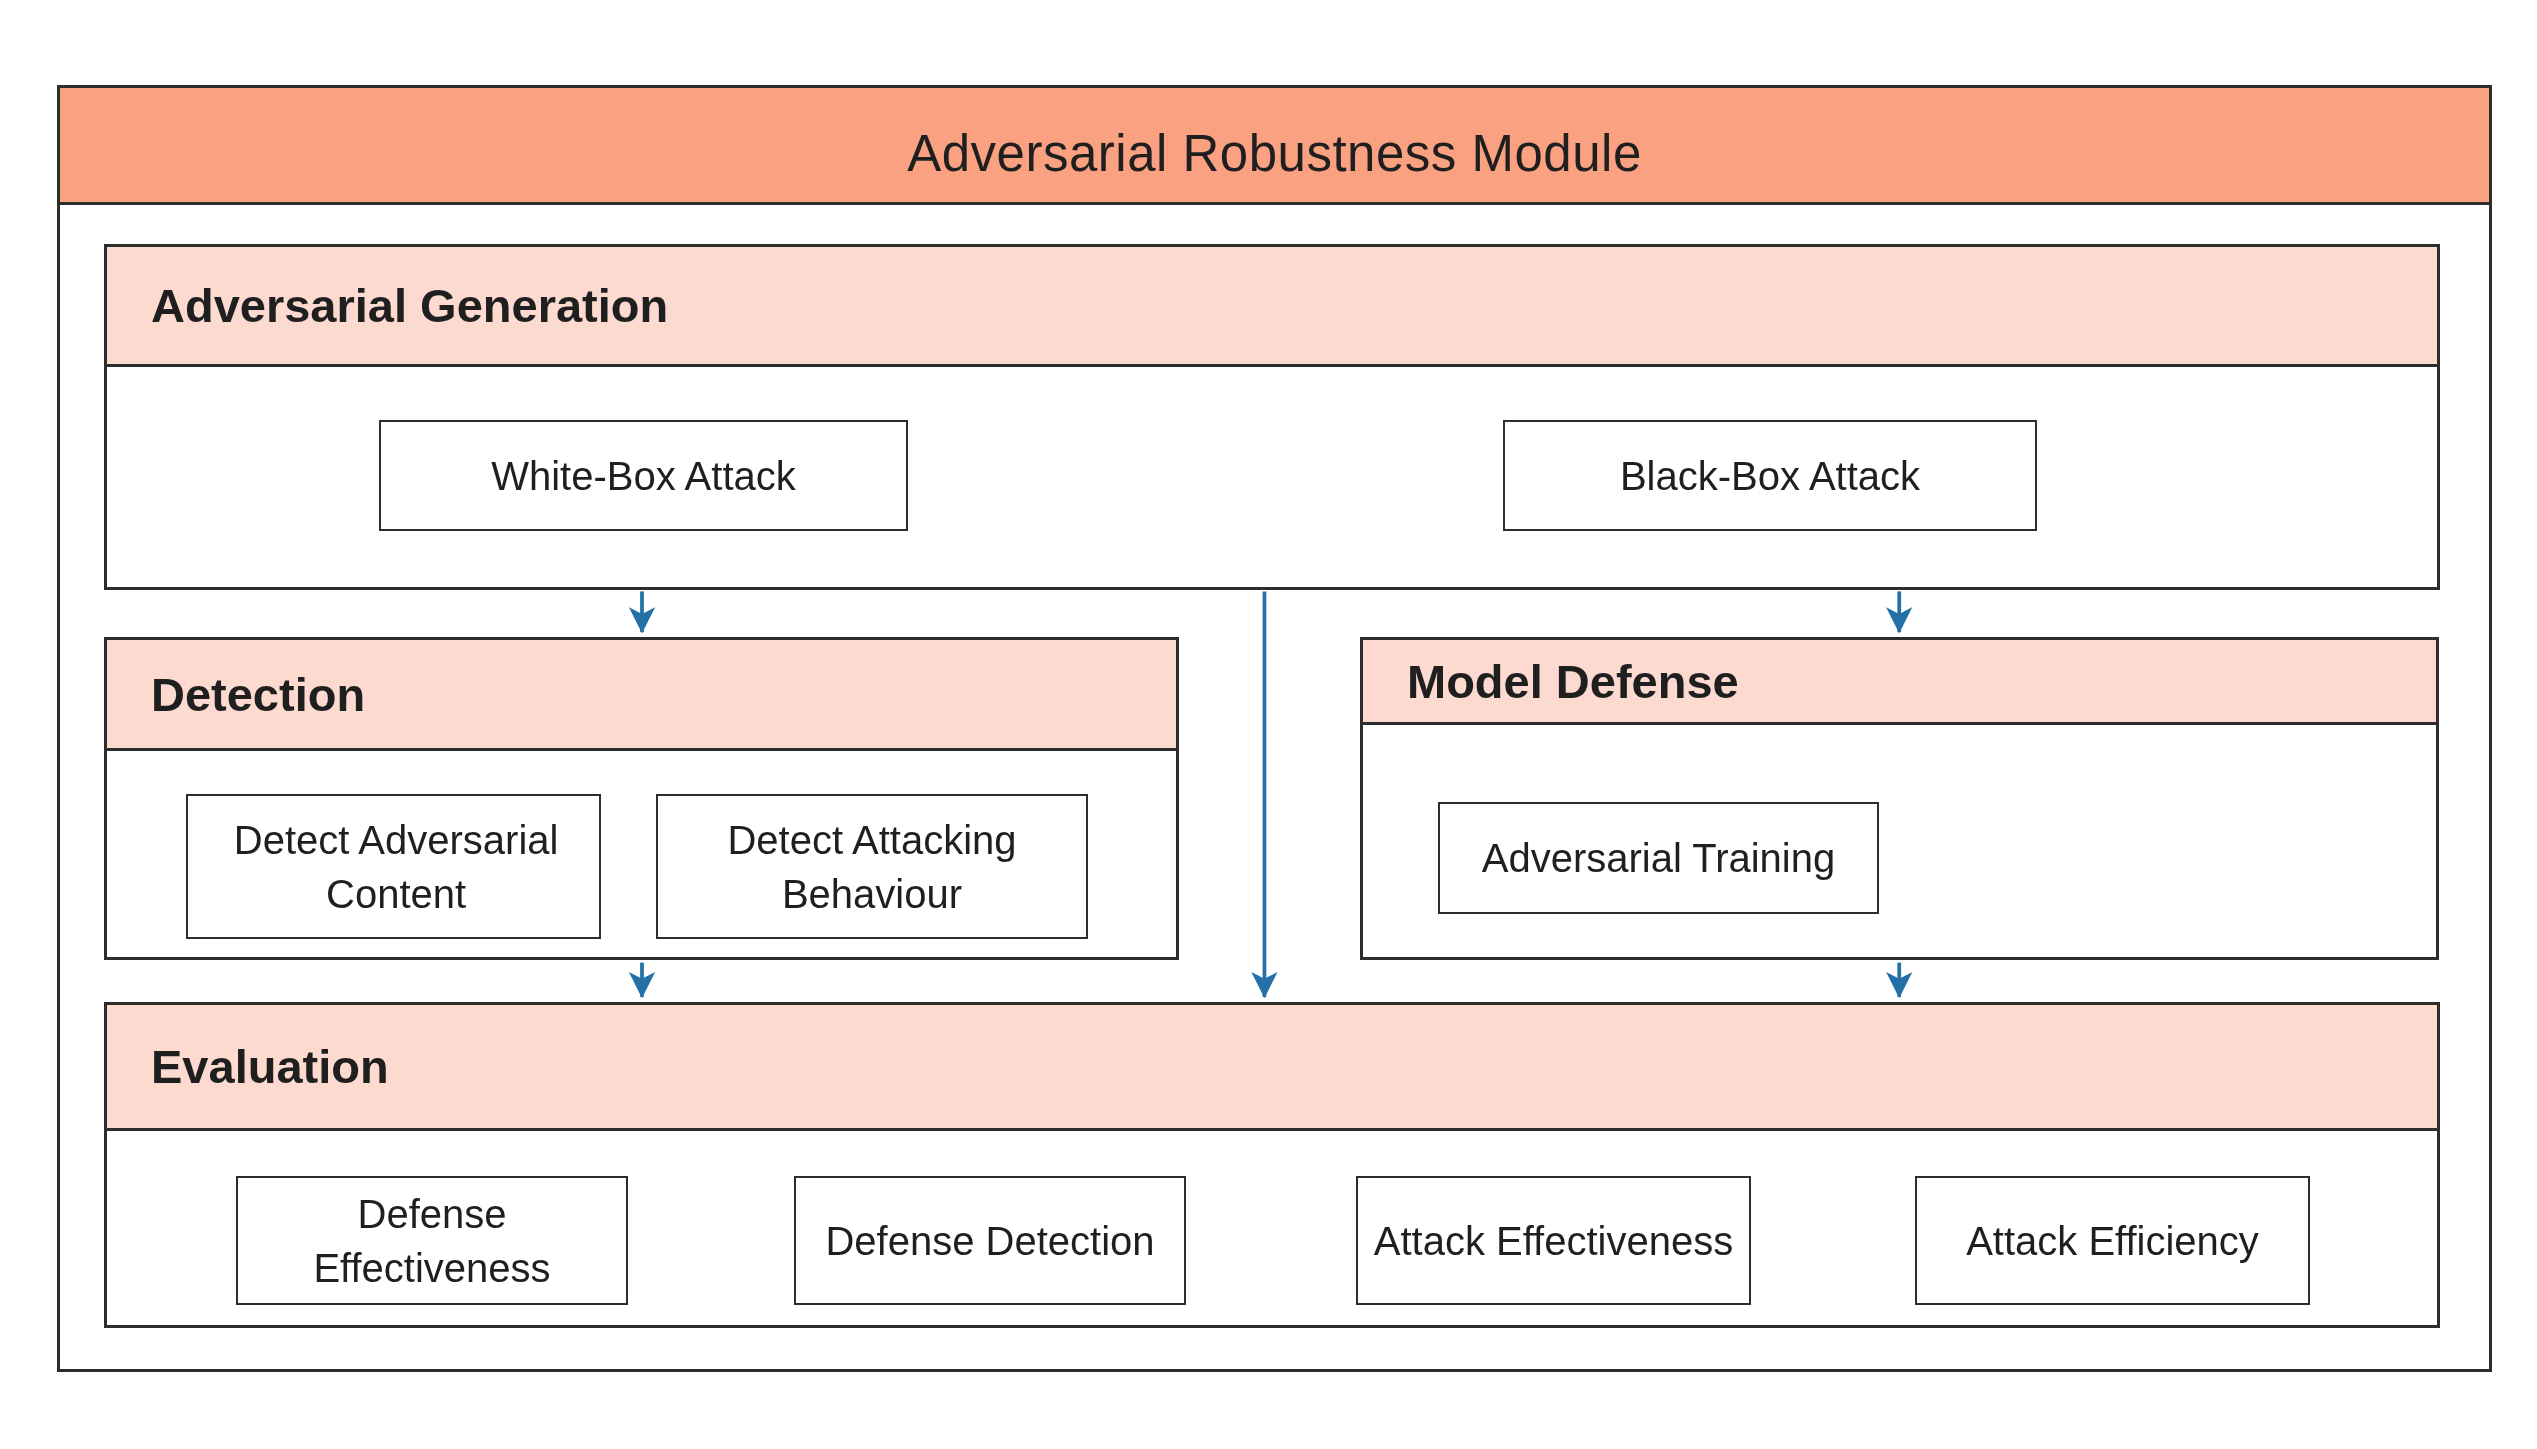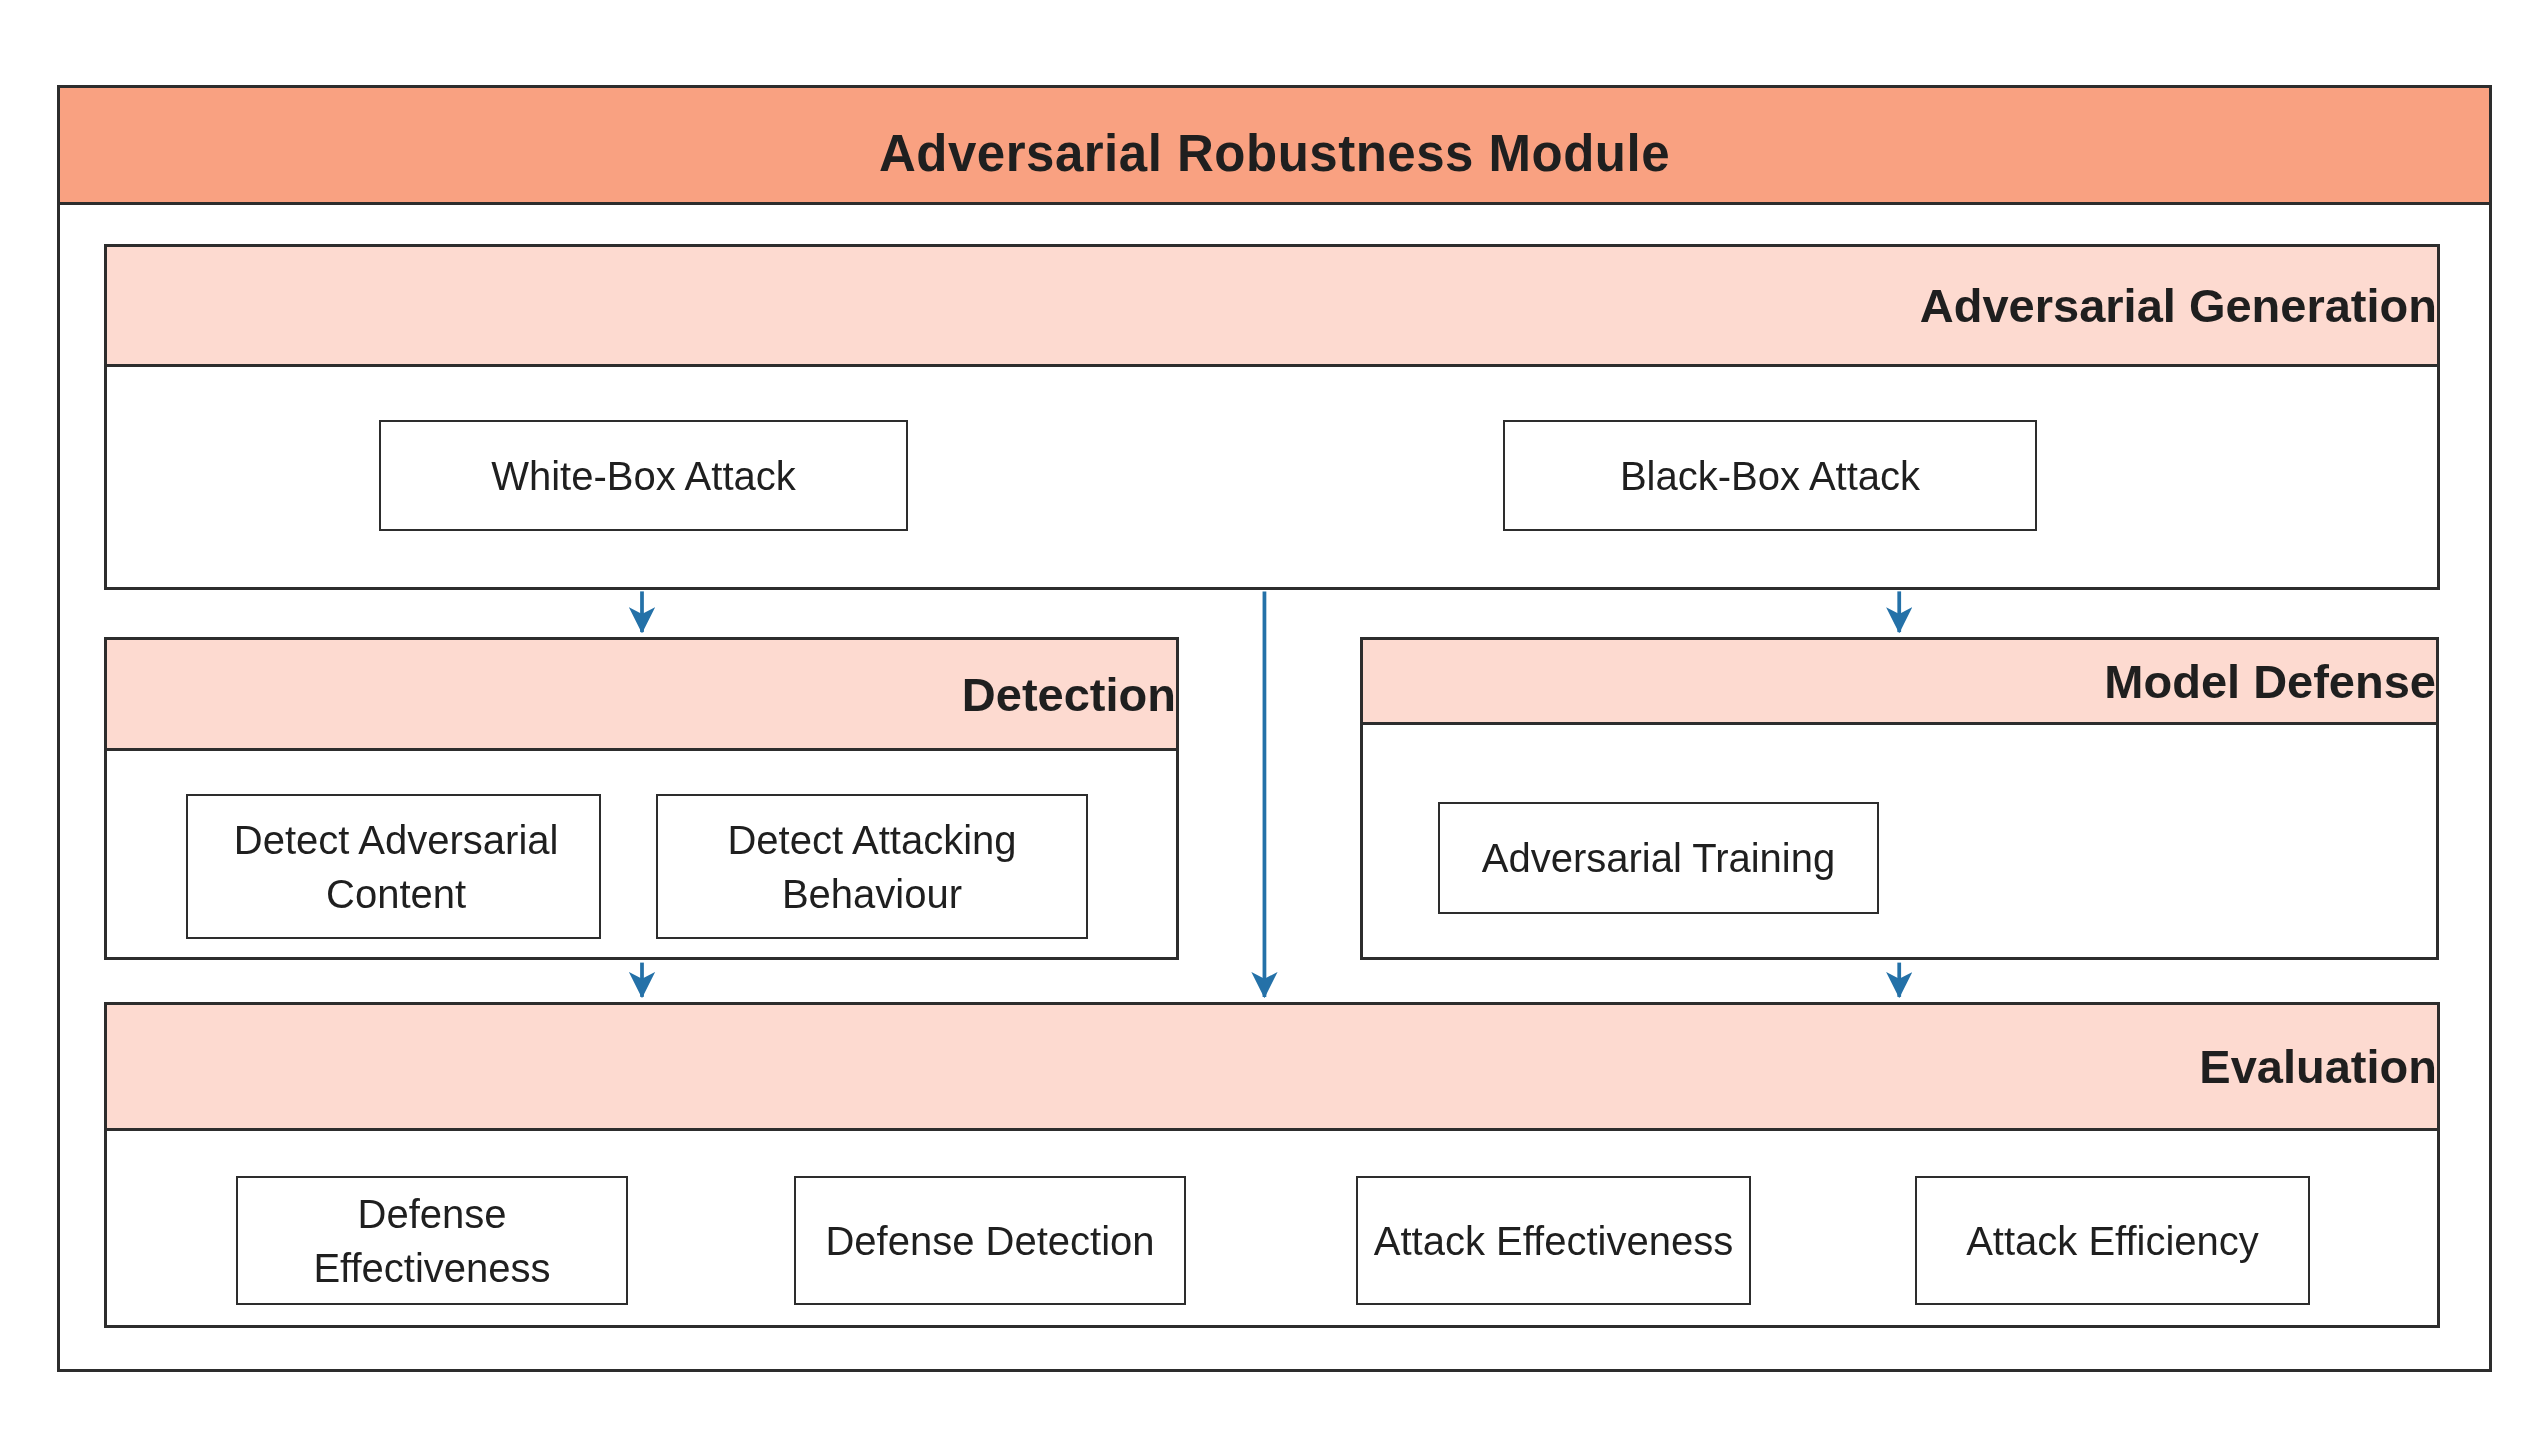--- a/index.html
+++ b/index.html
@@ -22,33 +22,33 @@
     background: #ffffff;
   }
 
   .title-bar {
     position: absolute;
     left: 57px; top: 85px; width: 2435px; height: 120px;
     background: var(--title-bg, #F9A181);
     border: 3.2px solid var(--border, #2D2D2D);
     display: flex; align-items: center; justify-content: center;
   }
-  .title-bar .title-text { font-size: 51px; font-weight: bold; letter-spacing: 0.5px; margin-top: 16px; }
+  .title-bar .title-text { font-size: 51px; font-weight: normal; letter-spacing: 0.5px; margin-top: 16px; }
 
   .sec {
     position: absolute;
     border: 3.2px solid var(--border, #2D2D2D);
     background: #ffffff;
   }
   .sec-h {
     position: absolute;
     border: 3.2px solid var(--border, #2D2D2D);
     background: var(--header-bg, #FDDAD0);
-    display: flex; align-items: center; justify-content: flex-end;
-    font-size: 47px; font-weight: bold;
+    display: flex; align-items: center; justify-content: flex-start;
+    font-size: 47px; font-weight: bold; padding-left: 44px;
   }
   .box {
     position: absolute;
     border: 2.7px solid var(--border, #2D2D2D);
     background: #ffffff;
     display: flex; align-items: center; justify-content: center;
     text-align: center;
     font-size: 40px; line-height: 1.35;
     padding: 0 10.7px;
   }

